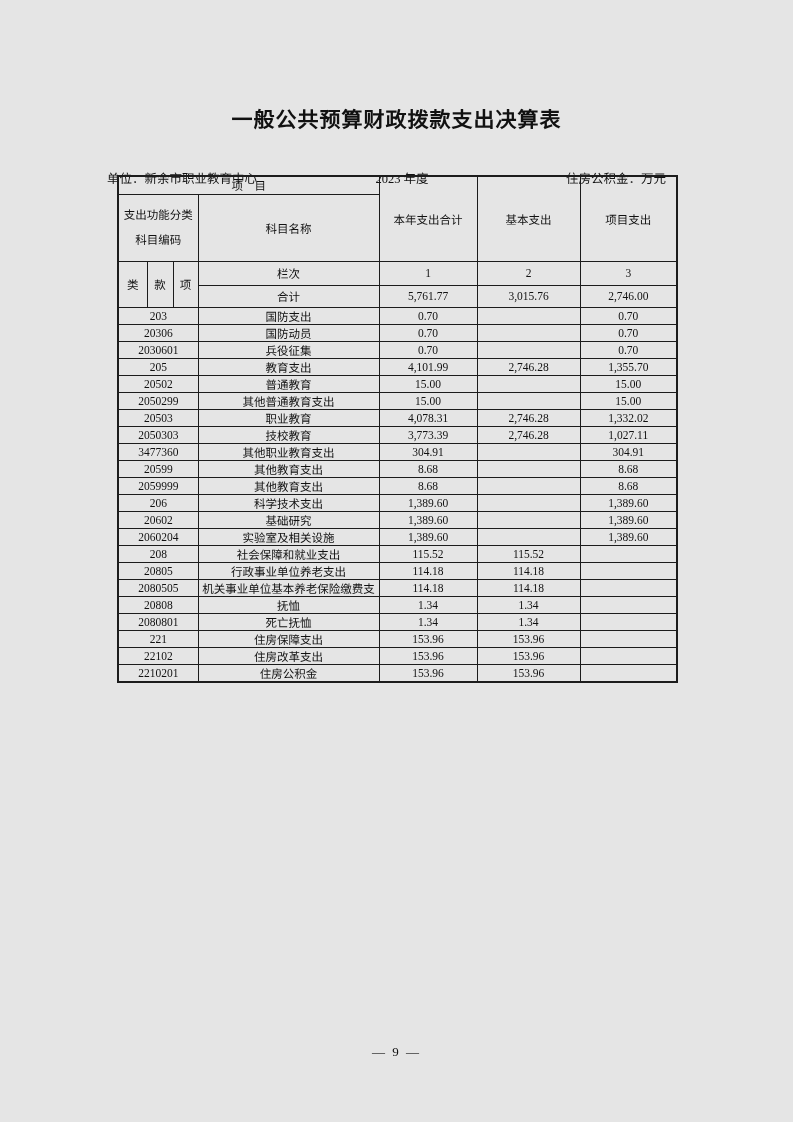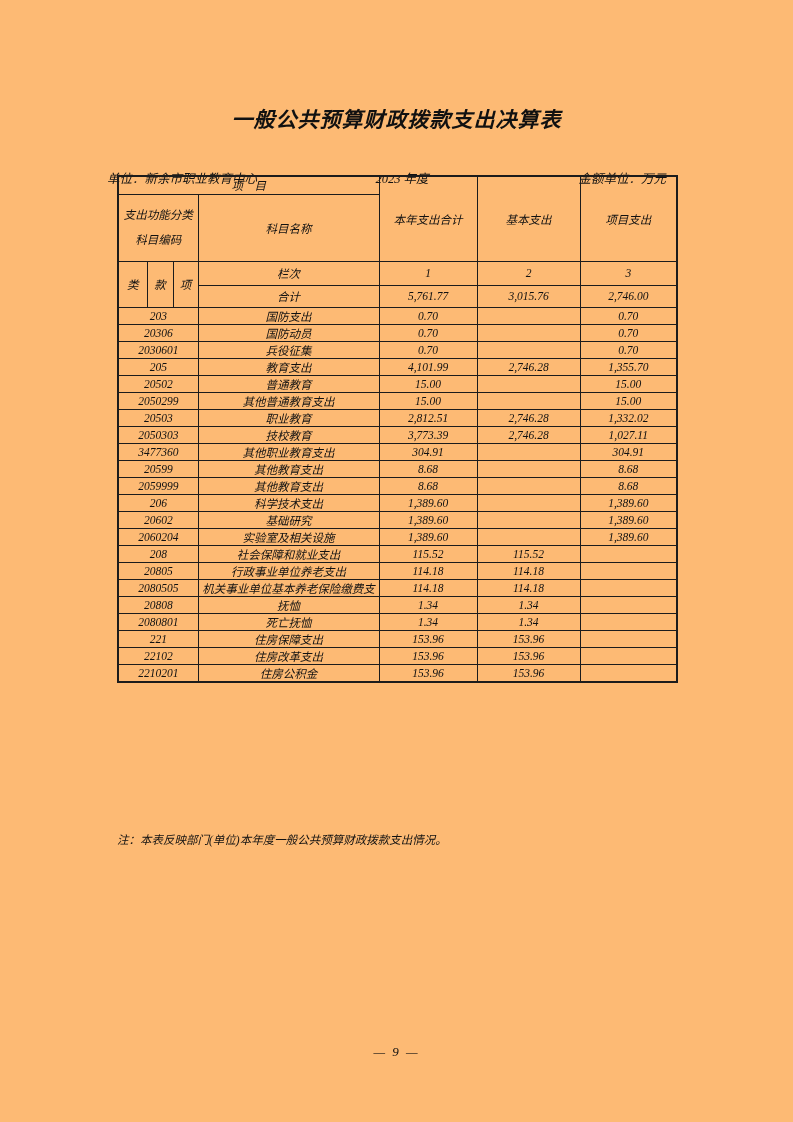--- a/index.html
+++ b/index.html
@@ -1,25 +1,24 @@
 <!DOCTYPE html>
 <html lang="zh-CN"><head>
 <meta charset="utf-8">
 <style>
   html, body { margin: 0; padding: 0; background: #ffffff; }
   .page {
     position: relative;
     width: 793px;
     height: 1122px;
-    background: #fdba74;
+    background: #e5e5e5;
     margin: 0 auto;
     overflow: hidden;
     color: #111;
     font-family: "Liberation Serif", "DejaVu Serif", serif;
-    font-style: italic;
   }
   .doc-title {
     position: absolute;
     top: 103px;
     left: 0;
     width: 100%;
     margin: 0;
     text-align: center;
     font-family: "Liberation Sans", "DejaVu Sans", sans-serif;
     font-size: 21px;
@@ -99,21 +98,21 @@
 <body>
 
 <div class="page">
 
   <h1 class="doc-title">一般公共预算财政拨款支出决算表</h1>
 
 
   <div class="meta-row">
     <span class="unit">单位：新余市职业教育中心</span>
     <span class="year">2023 年度</span>
-    <span class="amount">金额单位：万元</span>
+    <span class="amount">住房公积金：万元</span>
   </div>
 
   <table class="budget">
     <colgroup>
       <col style="width:29px">
         <col style="width:26px">
         <col style="width:25px">
       <col style="width:181px">
       <col style="width:98px">
         <col style="width:103px">
@@ -188,21 +187,21 @@
         <tr>
           <td class="code" colspan="3">2050299</td>
           <td class="name">其他普通教育支出</td>
           <td class="num">15.00</td>
           <td class="num"></td>
           <td class="num">15.00</td>
         </tr>
         <tr>
           <td class="code" colspan="3">20503</td>
           <td class="name">职业教育</td>
-          <td class="num">2,812.51</td>
+          <td class="num">4,078.31</td>
           <td class="num">2,746.28</td>
           <td class="num">1,332.02</td>
         </tr>
         <tr>
           <td class="code" colspan="3">2050303</td>
           <td class="name">技校教育</td>
           <td class="num">3,773.39</td>
           <td class="num">2,746.28</td>
           <td class="num">1,027.11</td>
         </tr>
@@ -300,17 +299,16 @@
         <tr>
           <td class="code" colspan="3">2210201</td>
           <td class="name">住房公积金</td>
           <td class="num">153.96</td>
           <td class="num">153.96</td>
           <td class="num"></td>
         </tr>
       </tbody>
   </table>
 
-  <div class="note">注：本表反映部门(单位)本年度一般公共预算财政拨款支出情况。</div>
 
   <div class="page-number">— 9 —</div>
 
 </div>
 
 </body></html>

